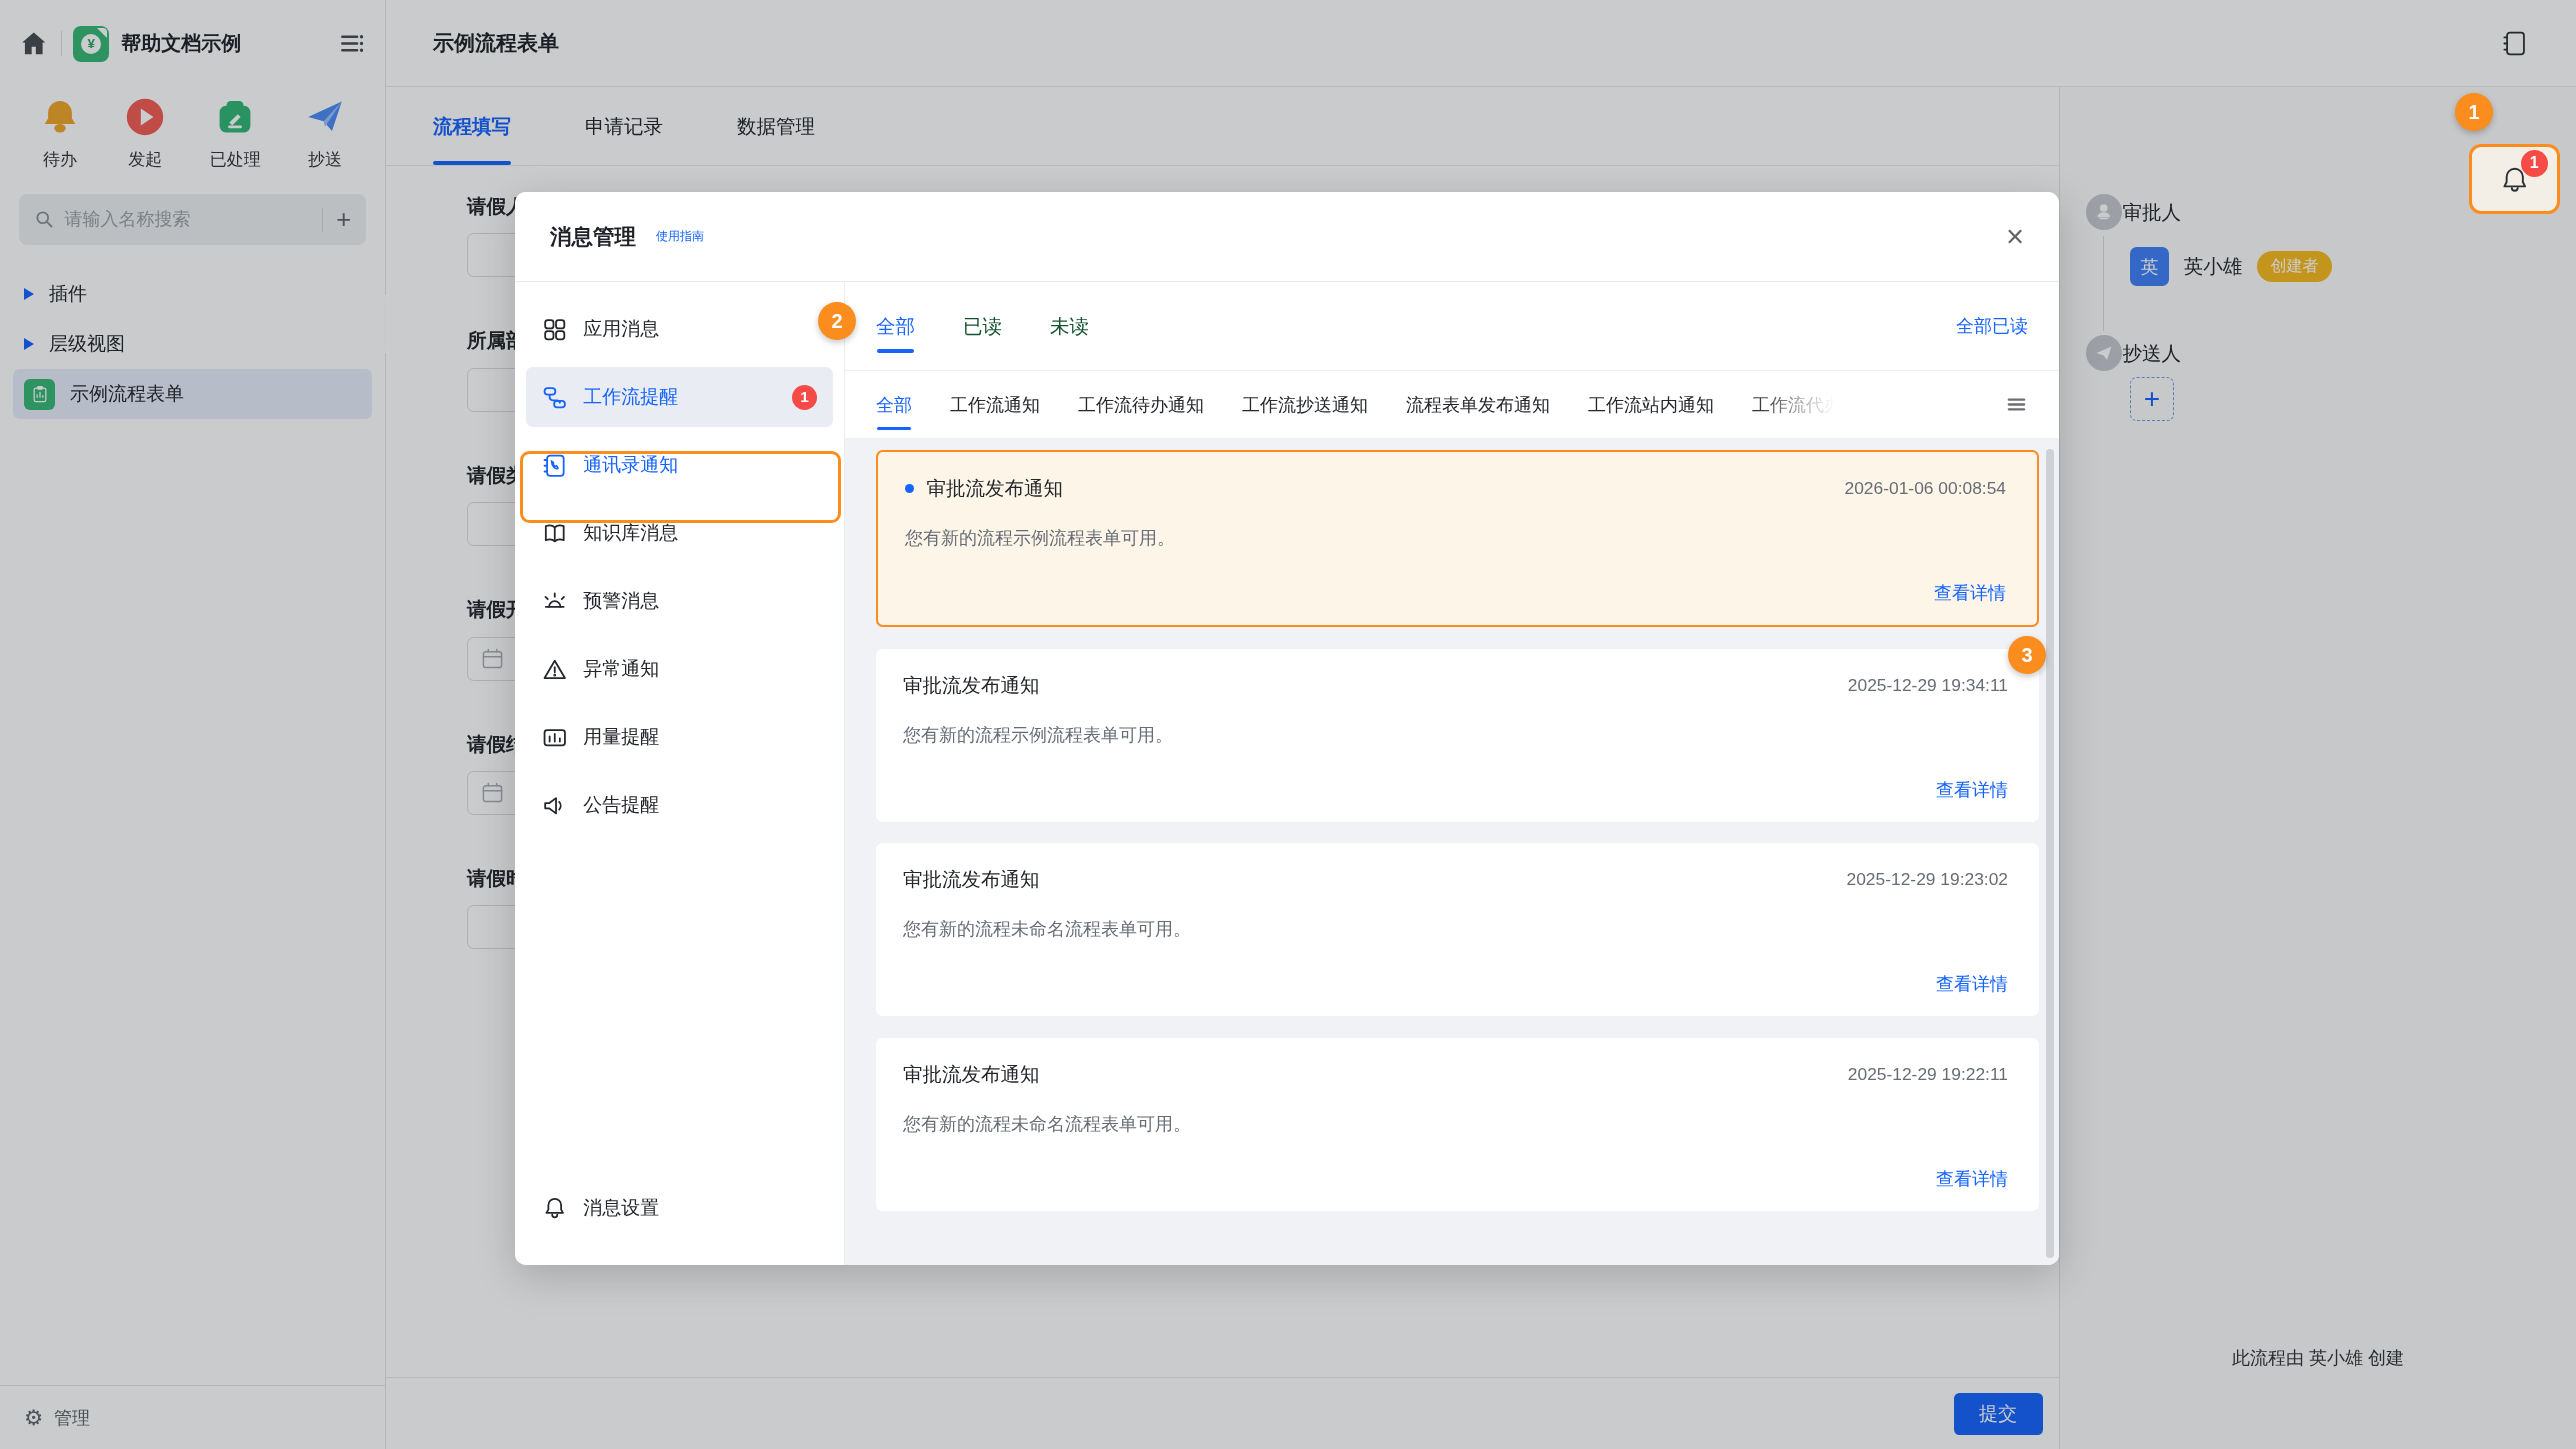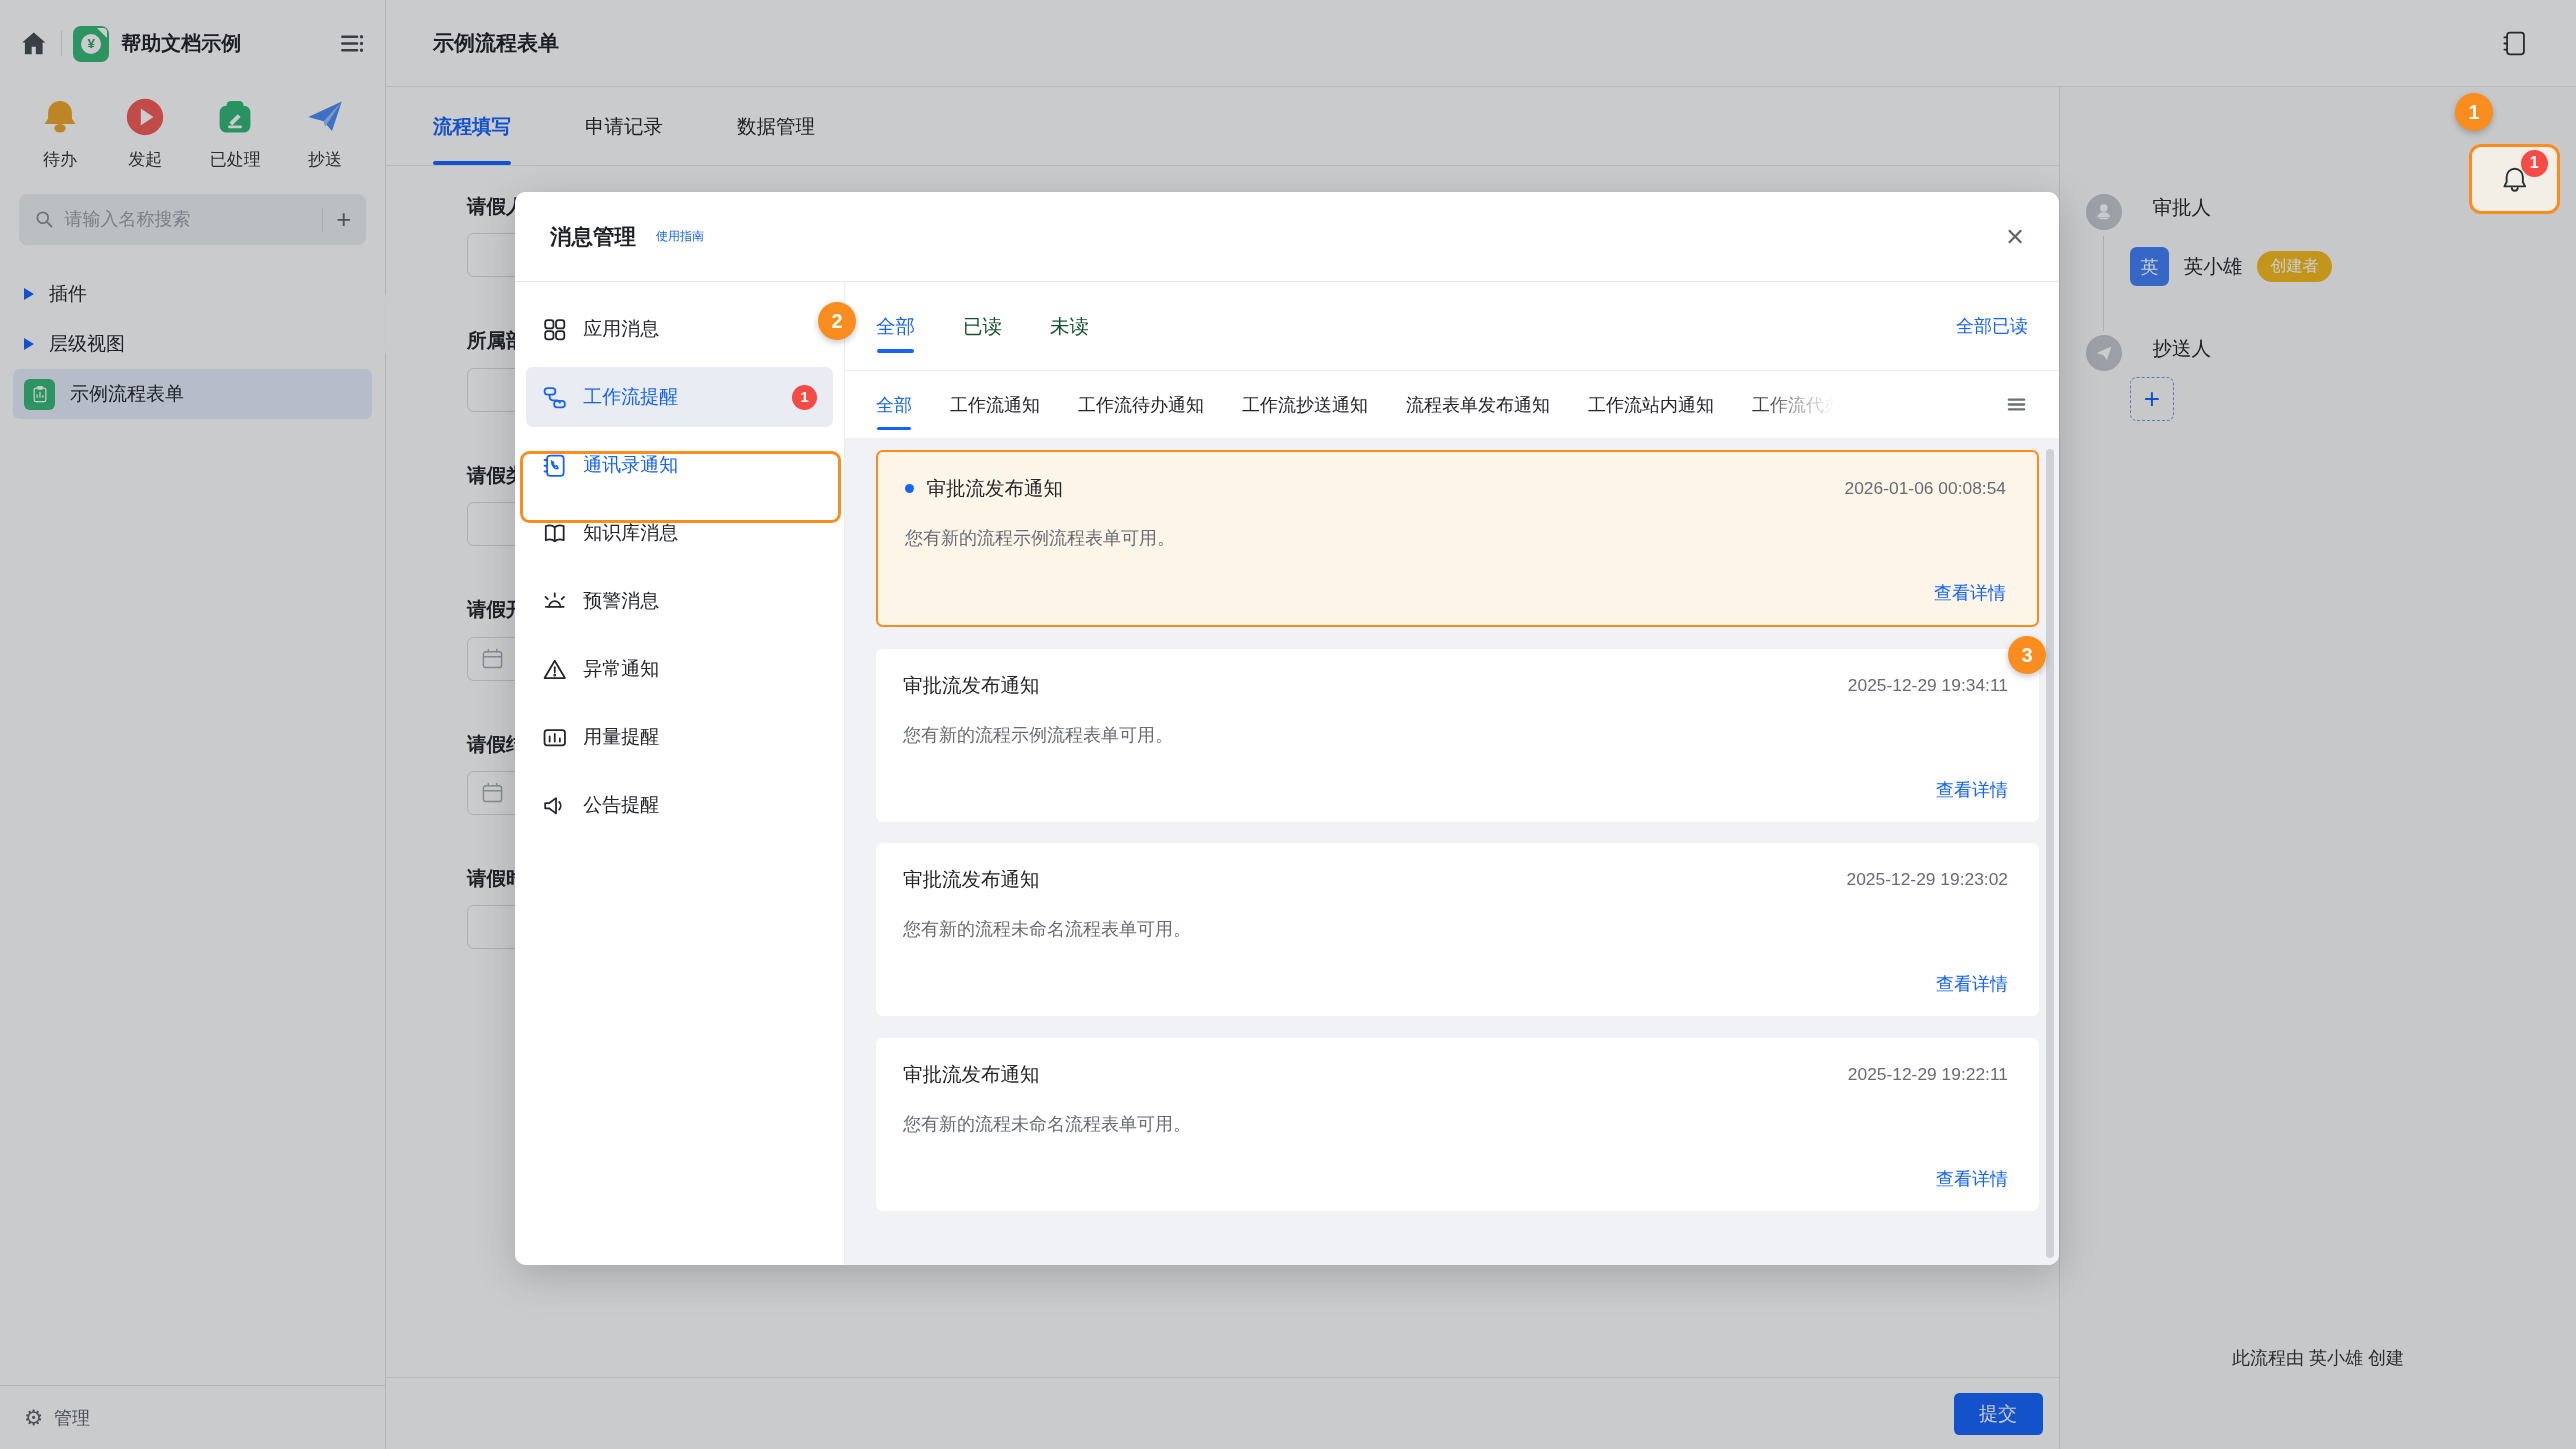--- a/index.html
+++ b/index.html
@@ -82,21 +82,21 @@
   .field .f-input { width:416px; height:44px; background:#fff; border:0.7px solid #d9dce1;
     border-radius:6.7px; display:flex; align-items:center; padding:0 13.4px; color:#a8adb5; }
   .bottom-bar { position:absolute; left:0; right:0; bottom:0; height:72px; border-top:0.7px solid #e8eaed;
     display:flex; align-items:center; justify-content:flex-end; padding-right:17.4px; background:#fff; }
   .submit-btn { width:89px; height:42px; background:#1664FF; border:none; border-radius:5.4px;
     color:#fff; font-size:19px; cursor:pointer; font-family:inherit; }
 
   
   .right-panel { position:absolute; left:2059px; top:87px; width:517px; height:1362px;
     background:#fafbfc; border-left:0.7px solid #e3e5e9; }
-  .node-row { position:absolute; left:25.5px; display:flex; align-items:flex-start; gap:31px; }
+  .node-row { position:absolute; left:25.5px; display:flex; align-items:center; gap:1px; }
   .node-circle { width:36px; height:36px; border-radius:50%; background:#c4c8cf; display:flex;
     align-items:center; justify-content:center; flex:none; }
   .node-label { font-size:19.5px; color:#23262b; }
   .connector { position:absolute; left:43px; top:149px; width:1.3px; height:95px; background:#d7dade; }
   .person-row { position:absolute; left:70px; top:160px; display:flex; align-items:center; gap:14.8px; }
   .sq-avatar { width:39px; height:39px; border-radius:6.7px; background:#4080f8; color:#fff;
     font-size:18px; display:flex; align-items:center; justify-content:center; }
   .person-name { font-size:19.5px; color:#23262b; }
   .creator-badge { background:#F7BA1E; color:#fff; font-size:16px; border-radius:670px;
     padding:5.4px 13.4px; }
@@ -492,20 +492,29 @@
         </div>
         <div class="m-item">
           <span class="mi-icon">
             <svg width="25.5" height="25.5" viewBox="0 0 40 40" fill="none" stroke="currentColor" stroke-width="2.8" stroke-linejoin="round">
                 <path d="M5 16v8h6l11 8V8L11 16Z"></path>
                 <path d="M27 14a9 9 0 0 1 0 12" stroke-linecap="round"></path>
               </svg>
           </span>
           <span>公告提醒</span>
         </div>
+        <div class="m-item m-settings">
+          <span class="mi-icon">
+            <svg width="25.5" height="25.5" viewBox="0 0 40 40" fill="none" stroke="currentColor" stroke-width="2.8" stroke-linejoin="round">
+                <path d="M20 6a10 10 0 0 1 10 10v7l3 5H7l3-5v-7A10 10 0 0 1 20 6Z"></path>
+                <path d="M16 31a4 4 0 0 0 8 0" stroke-linecap="round"></path>
+              </svg>
+          </span>
+          <span>消息设置</span>
+        </div>
         <div class="menu-annotation"></div>
       </nav>
 
       <div class="m-right">
         <div class="read-bar">
           <span class="r-tab active">
               <span>全部</span>
             </span>
           <span class="r-tab">
               <span>已读</span>

